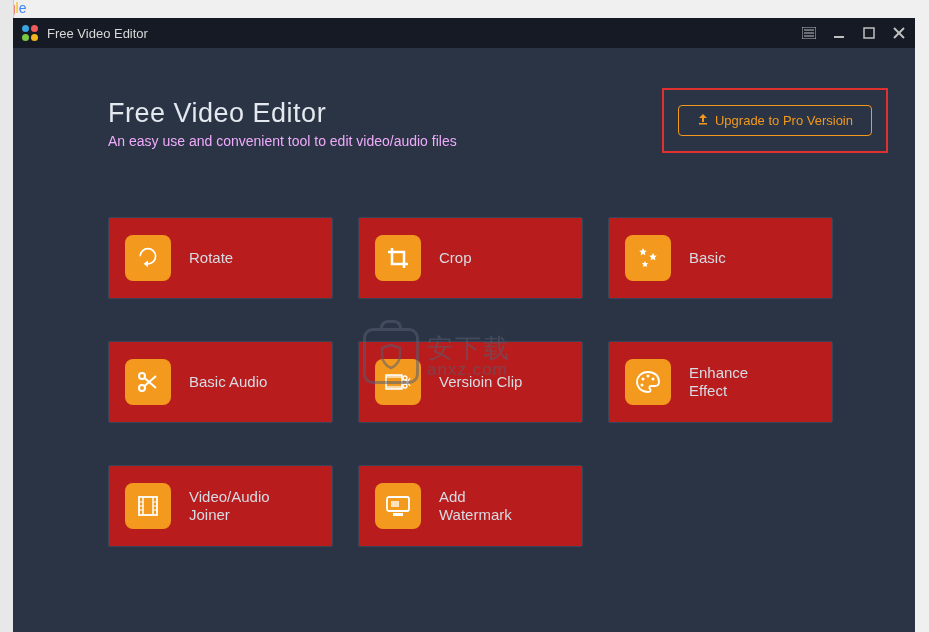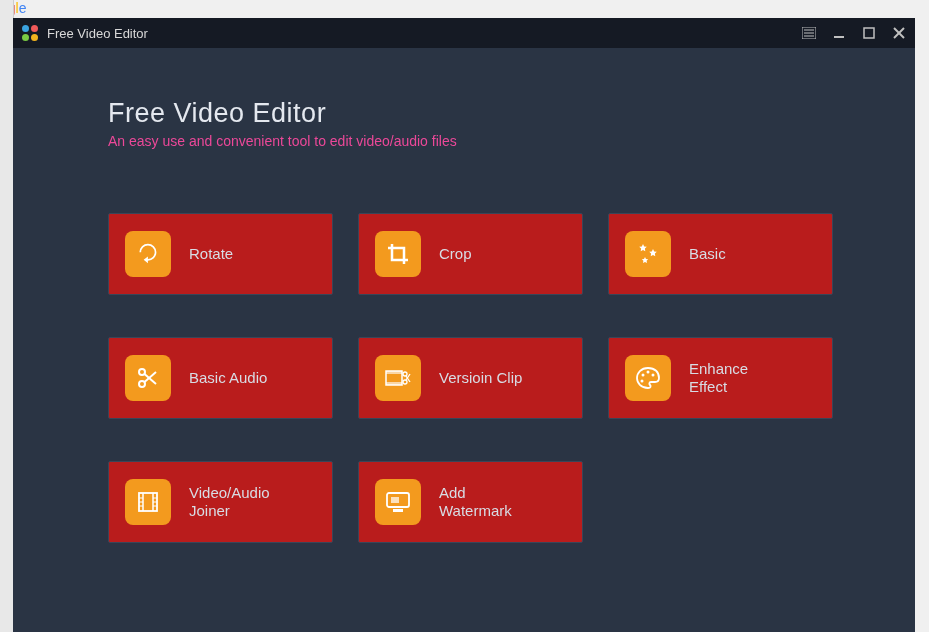--- a/index.html
+++ b/index.html
@@ -76,21 +76,21 @@
     margin-bottom: 64px;
   }
   .heading h1 {
     color: #e4e8ef;
     font-size: 27px;
     font-weight: 300;
     margin-bottom: 4px;
     letter-spacing: 0.5px;
   }
   .heading p {
-    color: #ec4899;
+    color: #f0abfc;
     font-size: 14px;
     font-weight: 300;
   }
   .upgrade-box {
     border: 2px solid #e03030;
     padding: 15px 14px;
     margin-top: -10px;
     margin-right: -68px;
   }
   .upgrade-btn {
@@ -220,20 +220,31 @@
       </div>
     </div>
   </div>
 
   <div class="content">
 
     <div class="header-row">
       <div class="heading">
         <h1>Free Video Editor</h1>
         <p>An easy use and convenient tool to edit video/audio files</p>
+      </div>
+      <div class="upgrade-box">
+        <div class="upgrade-btn">
+          <span>
+            <svg width="12" height="12" viewBox="0 0 12 12">
+                <path d="M6 1 L10 5 L7 5 L7 9 L5 9 L5 5 L2 5 Z" fill="#f39a1e"></path>
+                <rect x="2" y="10" width="8" height="1.5" fill="#f39a1e"></rect>
+              </svg>
+          </span>
+          <span>Upgrade to Pro Versioin</span>
+        </div>
       </div>
     </div>
 
     <div class="grid">
 
       <div class="tool-card">
         <div class="tool-icon">
           <svg width="24" height="24" viewBox="0 0 24 24">
               <path d="M4 12 A8 8 0 1 1 12 20 L12 17 L7 21 L12 25 L12 22 A10 10 0 1 0 2 12 Z" fill="#fff" transform="scale(0.85) translate(2,0)"></path>
             </svg>
@@ -325,15 +336,26 @@
               <rect x="6" y="6" width="8" height="6" fill="#fff" opacity="0.7"></rect>
               <rect x="8" y="18" width="10" height="3" fill="#fff"></rect>
             </svg>
         </div>
         <div class="tool-label" style="white-space:pre-line">Add
 Watermark</div>
       </div>
 
     </div>
 
+    <div class="watermark">
+      <div class="wm-icon">
+        <svg width="26" height="30" viewBox="0 0 26 30">
+            <path d="M13 4 L22 7 L22 14 C22 20 18 25 13 27 C8 25 4 20 4 14 L4 7 Z" fill="none" stroke="#565f72" stroke-width="2.5"></path>
+          </svg>
+      </div>
+      <div class="wm-text">
+        <div class="cn">安下载</div>
+        <div class="en">anxz.com</div>
+      </div>
+    </div>
 
   </div>
 </div>
 
 </body></html>

